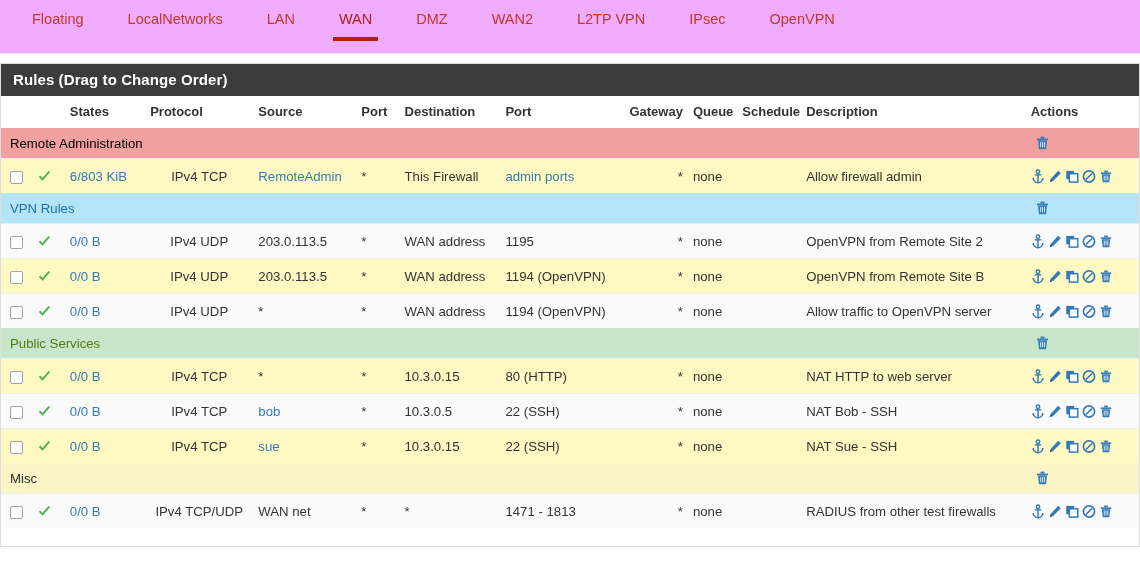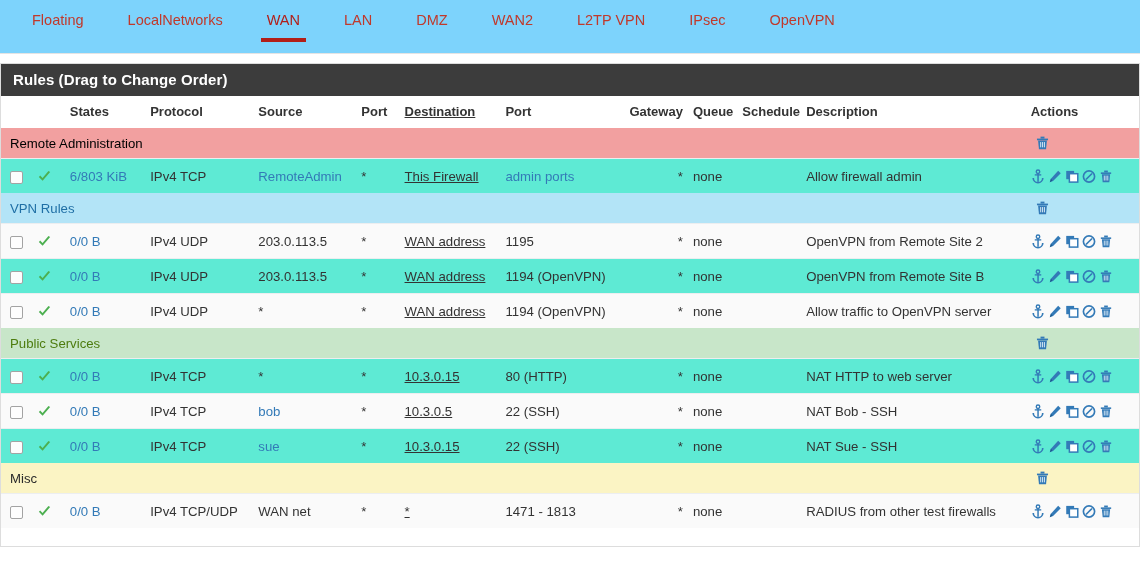--- a/index.html
+++ b/index.html
@@ -8,23 +8,23 @@
     margin: 0; padding: 0;
     width: 1140px; height: 575px;
     background: #ffffff;
     font-family: "Liberation Sans", sans-serif;
     overflow: hidden;
   }
 
   
   .tabbar {
     display: flex;
-    align-items: center;
+    align-items: flex-end;
     height: 54px;
-    background: #7dd3fc;
+    background: #f0abfc;
     padding-left: 10px;
     border-bottom: 1px solid #e4e4e4;
   }
   .tab {
     position: relative;
     padding: 13px 22px 0 22px;
     font-size: 14.5px;
     color: #c0392b;
     line-height: 1;
     height: 54px;
@@ -70,38 +70,38 @@
   table.rules thead th {
     font-weight: bold;
     font-size: 13px;
     color: #333;
     padding: 8px 5px 9px 5px;
     text-align: left;
     background: #fff;
     vertical-align: bottom;
     white-space: nowrap;
   }
-  table.rules tbody tr.rule { background: #5eead4; }
+  table.rules tbody tr.rule { background: #fef9c3; }
   table.rules tbody tr.rule.odd { background: #fafafa; }
   table.rules tbody tr.rule td {
     padding: 9px 5px;
     vertical-align: middle;
     border-top: 1px solid #eceef0;
     white-space: nowrap;
     overflow: hidden;
   }
 
   
   .c-cb    { width: 30px; padding-left: 9px !important; }
   .c-chk   { width: 32px; }
   .c-states{ width: 78px; }
-  .c-proto { width: 105px; }
+  .c-proto { width: 105px; text-align: center; }
   .c-src   { width: 100px; }
   .c-sport { width: 42px; }
-  .c-dest  { width: 98px; text-decoration: underline; }
+  .c-dest  { width: 98px; }
   .c-dport { width: 120px; }
   .c-gw    { width: 62px; text-align: right; }
   .c-queue { width: 48px; }
   .c-sched { width: 62px; }
   .c-desc  { width: 218px; }
   .c-act   { width: 110px; }
 
   th.c-gw { text-align: right !important; }
 
   
@@ -141,22 +141,22 @@
   .actions svg, .sep-actions svg { display: block; cursor: pointer; }
   .sep-actions { padding-left: 2px; }
   .footer-fill { height: 18px; background:#fff; }
 </style>
 </head>
 <body>
 
 <div class="tabbar" id="tabbar">
     <div class="tab">Floating</div>
     <div class="tab">LocalNetworks</div>
+    <div class="tab">LAN</div>
     <div class="tab active">WAN</div>
-    <div class="tab">LAN</div>
     <div class="tab">DMZ</div>
     <div class="tab">WAN2</div>
     <div class="tab">L2TP VPN</div>
     <div class="tab">IPsec</div>
     <div class="tab">OpenVPN</div>
   </div>
 
 <div class="panel">
   <div class="panel-heading">Rules (Drag to Change Order)</div>
 

